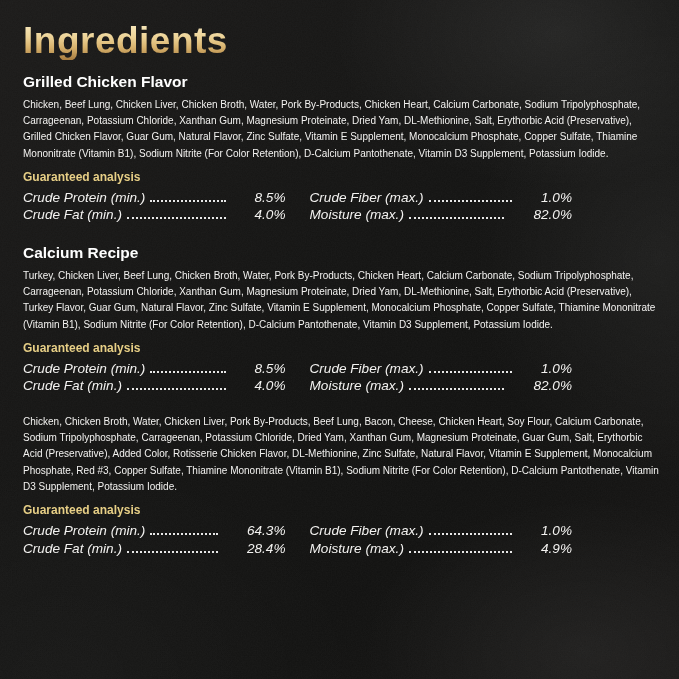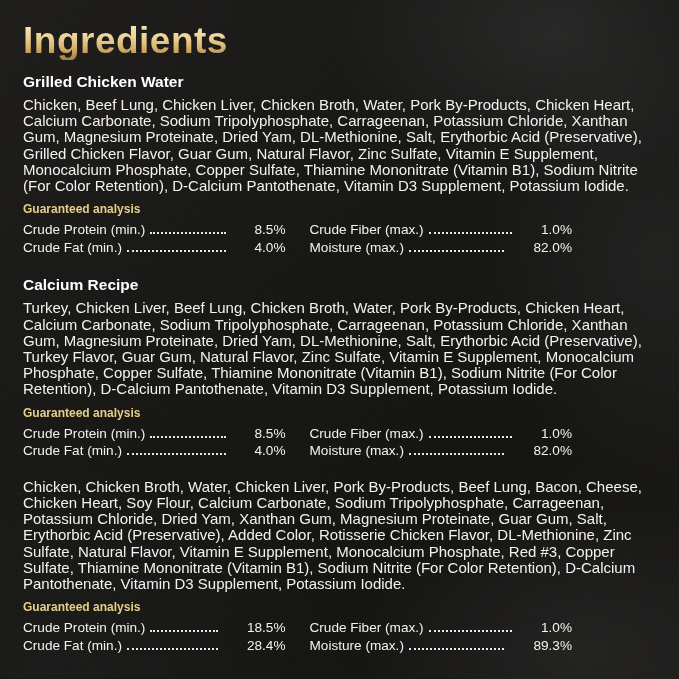--- a/index.html
+++ b/index.html
@@ -46,21 +46,21 @@
   .section-heading {
     margin: 0 0 6px 0;
     font-size: 15.5px;
     line-height: 19px;
     font-weight: bold;
     color: #ffffff;
   }
   .ingredients {
     margin: 0 0 7px 0;
     max-width: 637px;
-    font-size: 15px;
+    font-size: 10px;
     line-height: 16.2px;
     color: #f3f2f0;
   }
   .ga-heading {
     margin: 0 0 3px 0;
     font-size: 12px;
     line-height: 17px;
     font-weight: bold;
     color: #e7cf86;
   }
@@ -69,20 +69,21 @@
     display: flex;
     gap: 24px;
   }
   .ga-cell {
     flex: 1 1 0;
     display: flex;
     align-items: baseline;
     font-size: 13.6px;
     line-height: 17.6px;
     white-space: nowrap;
+    font-style: italic;
   }
   .ga-label { flex: 0 0 auto; }
   .leader {
     flex: 1 1 auto;
     border-bottom: 2px dotted rgba(250,250,250,0.92);
     margin: 0 5px 3px 5px;
     min-width: 12px;
   }
   .ga-value { flex: 0 0 auto; margin-left: 24px; }
 </style>
@@ -96,21 +97,21 @@
       <feColorMatrix type="matrix" values="0 0 0 0 0.85  0 0 0 0 0.84  0 0 0 0 0.82  0 0 0 0.07 0"></feColorMatrix>
     </filter>
     <rect width="679" height="679" filter="url(#noise)"></rect>
   </svg>
 
   <div class="content">
     <h1 class="title">Ingredients</h1>
 
     
     <div class="section">
-      <h2 class="section-heading">Grilled Chicken Water</h2>
+      <h2 class="section-heading">Grilled Chicken Flavor</h2>
       <p class="ingredients">Chicken, Beef Lung, Chicken Liver, Chicken Broth, Water, Pork By-Products, Chicken Heart, Calcium Carbonate, Sodium Tripolyphosphate, Carrageenan, Potassium Chloride, Xanthan Gum, Magnesium Proteinate, Dried Yam, DL-Methionine, Salt, Erythorbic Acid (Preservative), Grilled Chicken Flavor, Guar Gum, Natural Flavor, Zinc Sulfate, Vitamin E Supplement, Monocalcium Phosphate, Copper Sulfate, Thiamine Mononitrate (Vitamin B1), Sodium Nitrite (For Color Retention), D-Calcium Pantothenate, Vitamin D3 Supplement, Potassium Iodide.</p>
       <h3 class="ga-heading">Guaranteed analysis</h3>
       <div class="ga-rows">
         <div class="ga-row">
           <div class="ga-cell">
             <span class="ga-label">Crude Protein (min.)</span>
             <span class="leader"></span>
             <span class="ga-value">8.5%</span>
           </div>
           <div class="ga-cell">
@@ -169,36 +170,36 @@
 
     
     <div class="section">
       <p class="ingredients">Chicken, Chicken Broth, Water, Chicken Liver, Pork By-Products, Beef Lung, Bacon, Cheese, Chicken Heart, Soy Flour, Calcium Carbonate, Sodium Tripolyphosphate, Carrageenan, Potassium Chloride, Dried Yam, Xanthan Gum, Magnesium Proteinate, Guar Gum, Salt, Erythorbic Acid (Preservative), Added Color, Rotisserie Chicken Flavor, DL-Methionine, Zinc Sulfate, Natural Flavor, Vitamin E Supplement, Monocalcium Phosphate, Red #3, Copper Sulfate, Thiamine Mononitrate (Vitamin B1), Sodium Nitrite (For Color Retention), D-Calcium Pantothenate, Vitamin D3 Supplement, Potassium Iodide.</p>
       <h3 class="ga-heading">Guaranteed analysis</h3>
       <div class="ga-rows">
         <div class="ga-row">
           <div class="ga-cell">
             <span class="ga-label">Crude Protein (min.)</span>
             <span class="leader"></span>
-            <span class="ga-value">18.5%</span>
+            <span class="ga-value">64.3%</span>
           </div>
           <div class="ga-cell">
             <span class="ga-label">Crude Fiber (max.)</span>
             <span class="leader"></span>
             <span class="ga-value">1.0%</span>
           </div>
         </div>
         <div class="ga-row">
           <div class="ga-cell">
             <span class="ga-label">Crude Fat (min.)</span>
             <span class="leader"></span>
             <span class="ga-value">28.4%</span>
           </div>
           <div class="ga-cell">
             <span class="ga-label">Moisture (max.)</span>
             <span class="leader"></span>
-            <span class="ga-value">89.3%</span>
+            <span class="ga-value">4.9%</span>
           </div>
         </div>
       </div>
     </div>
   </div>
 </div>
 
 </body></html>

